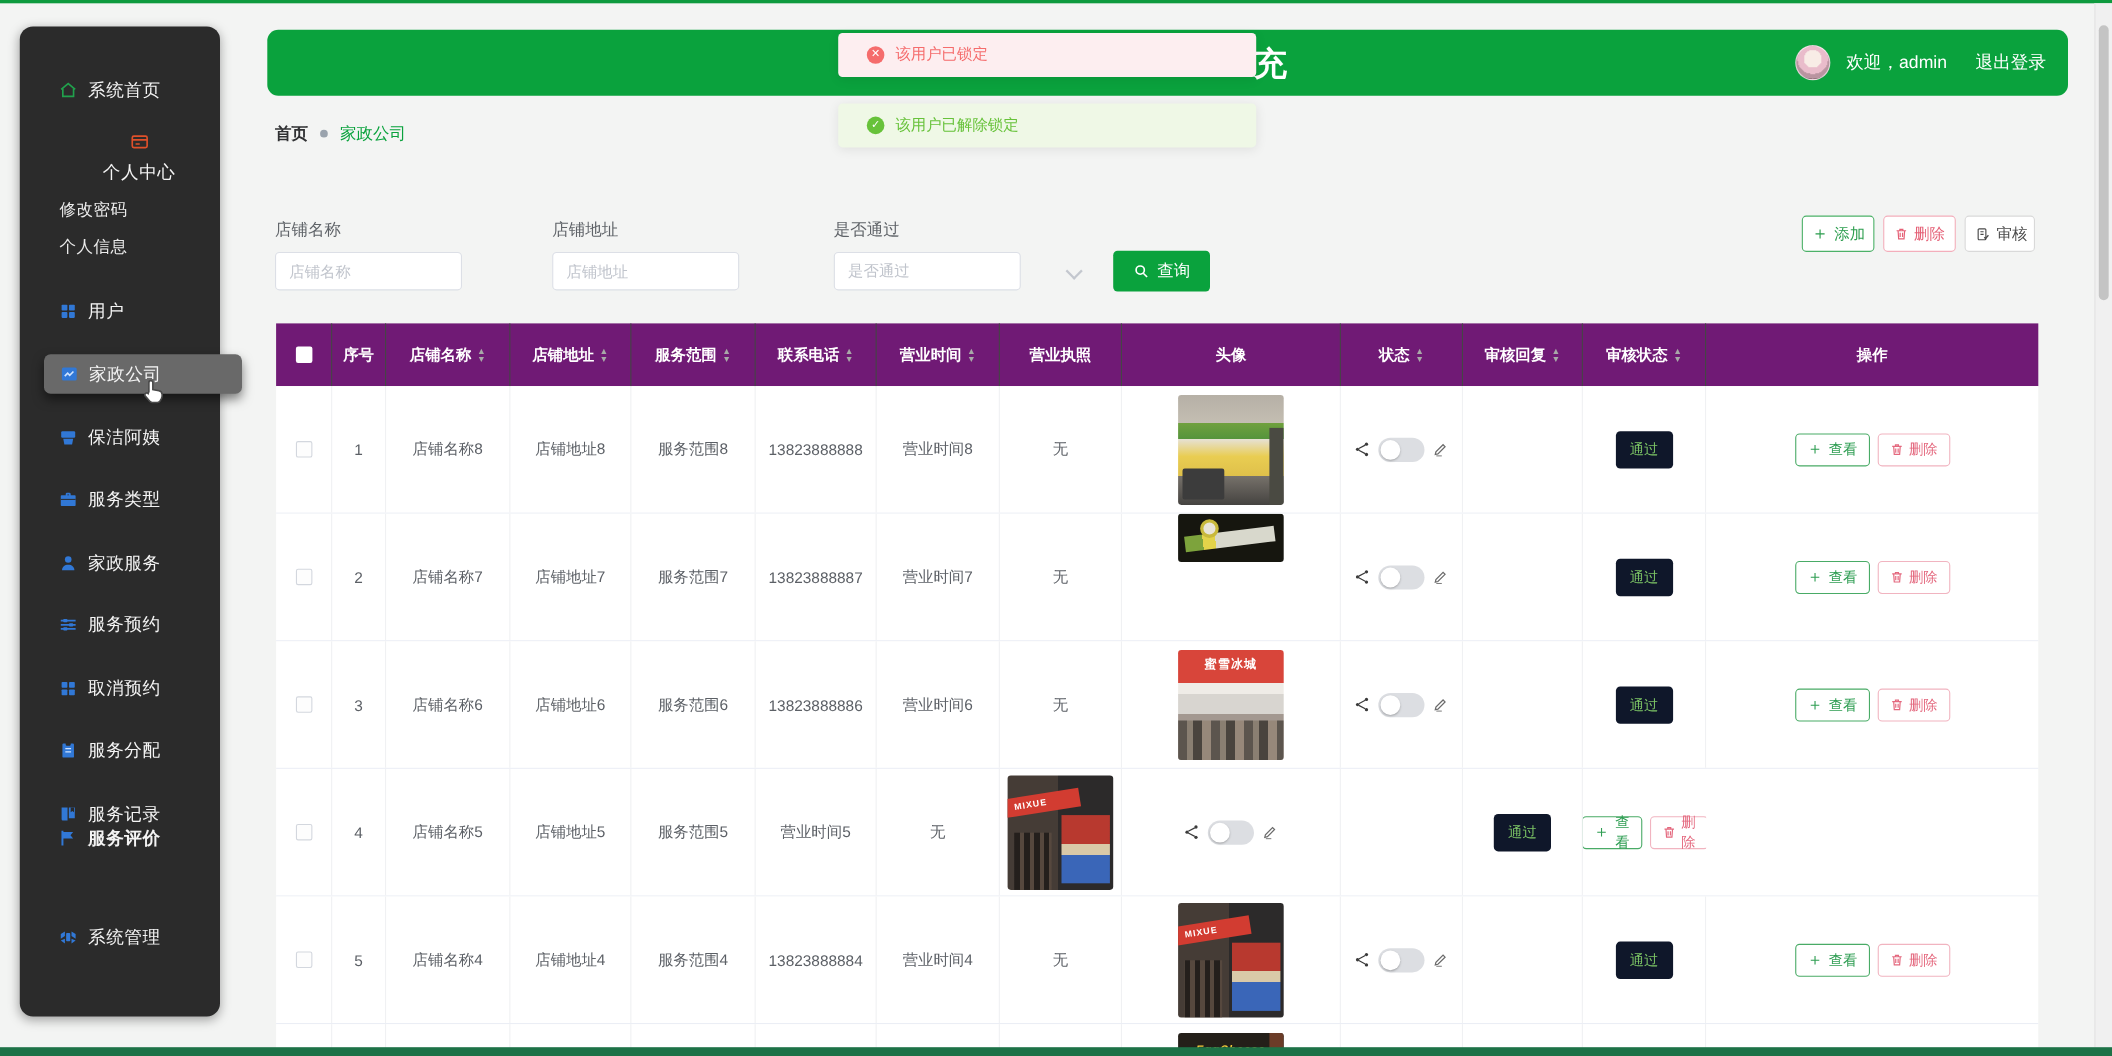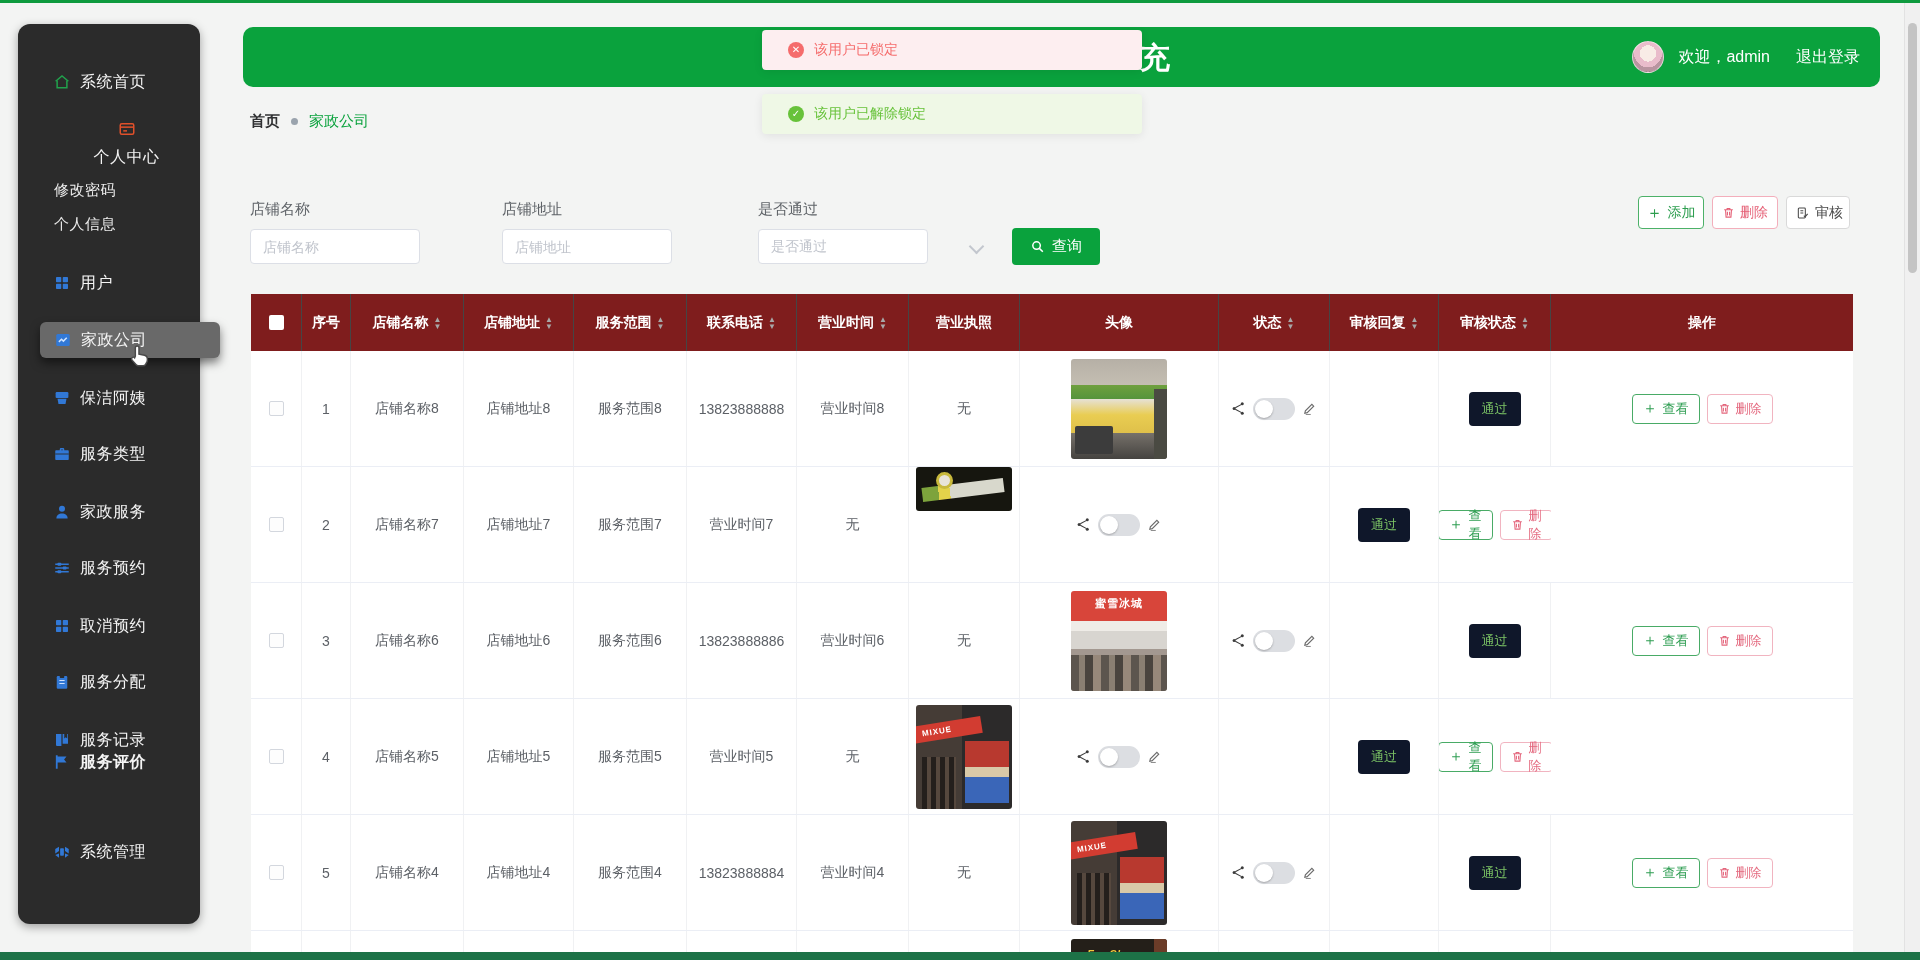--- a/index.html
+++ b/index.html
@@ -55,21 +55,21 @@
 
   
   .tbtn{position:absolute;top:196px;height:33px;background:#fff;border-radius:4px;font-size:14px;display:flex;align-items:center;justify-content:center;gap:5px;cursor:pointer;box-sizing:border-box;font-family:inherit;}
   .tbtn-add{left:1638px;width:66px;border:1px solid #4cb168;color:#2d9e4f;}
   .tbtn-del{left:1712px;width:66px;border:1px solid #f3aebb;color:#e56076;}
   .tbtn-audit{left:1786px;width:64px;border:1px solid #d9d9d9;color:#4a4a4a;justify-content:flex-end;}
   .plus-g{font-size:16px;line-height:14px;}
 
   
   .table{position:absolute;left:251px;top:294px;width:1602px;z-index:5;}
-  .thead{display:grid;height:57px;background:#7f1d1d;color:#fff;}
+  .thead{display:grid;height:57px;background:#701a75;color:#fff;}
   .th{display:flex;align-items:center;justify-content:center;gap:5px;font-size:14px;font-weight:bold;border-right:1px solid #454545;box-sizing:border-box;cursor:default;}
   .th.sortable{cursor:pointer;}
   .th:last-child{border-right:none;}
   .sort{display:flex;flex-direction:column;font-size:8px;line-height:7px;color:#a8a8a8;}
   .cb{width:15px;height:15px;border-radius:2px;background:#fff;cursor:pointer;}
   .cb-body{border:1px solid #d3d7de;background:#fdfdfd;box-sizing:border-box;}
   .tr{display:grid;height:115px;background:#fff;border-bottom:1px solid #ebeef5;}
   .td{display:flex;align-items:center;justify-content:center;gap:7px;font-size:14px;color:#5c6066;border-right:1px solid #f0f1f3;box-sizing:border-box;overflow:hidden;}
   .td:last-child{border-right:none;}
   .td.top-align{align-items:flex-start;}
@@ -460,20 +460,23 @@
         <div class="td">
           <span>店铺名称7</span>
         </div>
         <div class="td">
           <span>店铺地址7</span>
         </div>
         <div class="td">
           <span>服务范围7</span>
         </div>
         <div class="td">
+          <span>13823888887</span>
+        </div>
+        <div class="td">
           <span>营业时间7</span>
         </div>
         <div class="td">
           <span>无</span>
         </div>
         <div class="td top-align">
           <div class="photo photo--partial"></div>
         </div>
         <div class="td">
           <span class="icon18" style="width: 15px; height: 15px; flex: 0 0 15px;">

